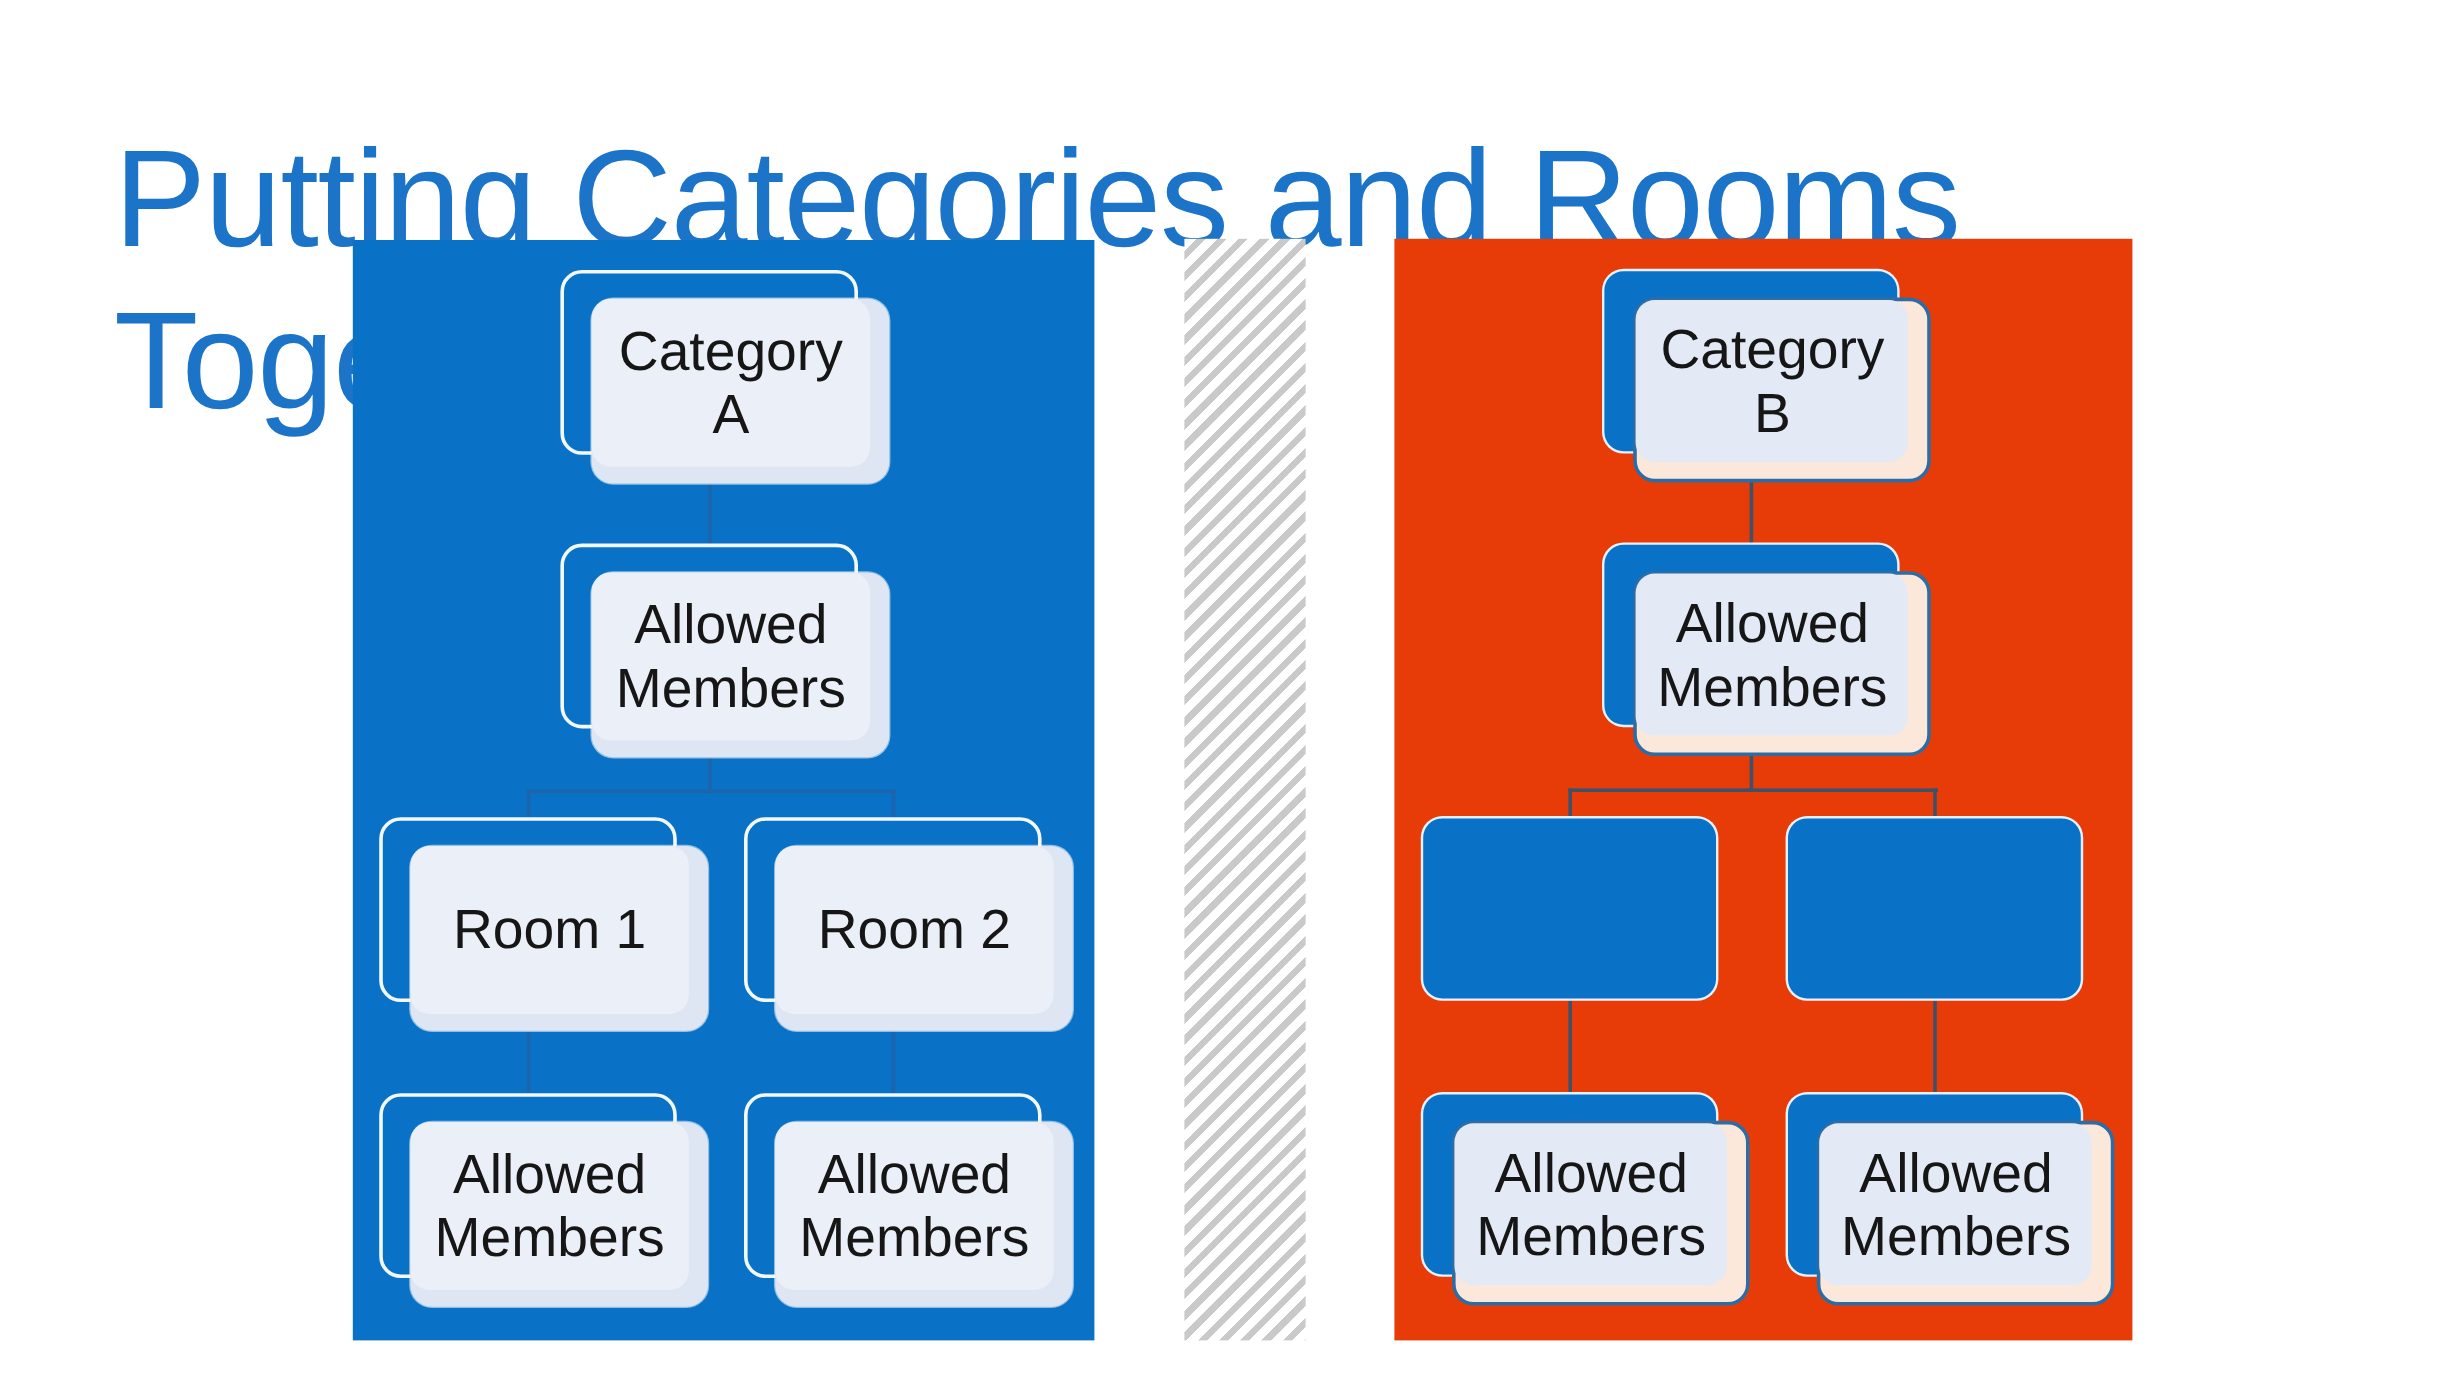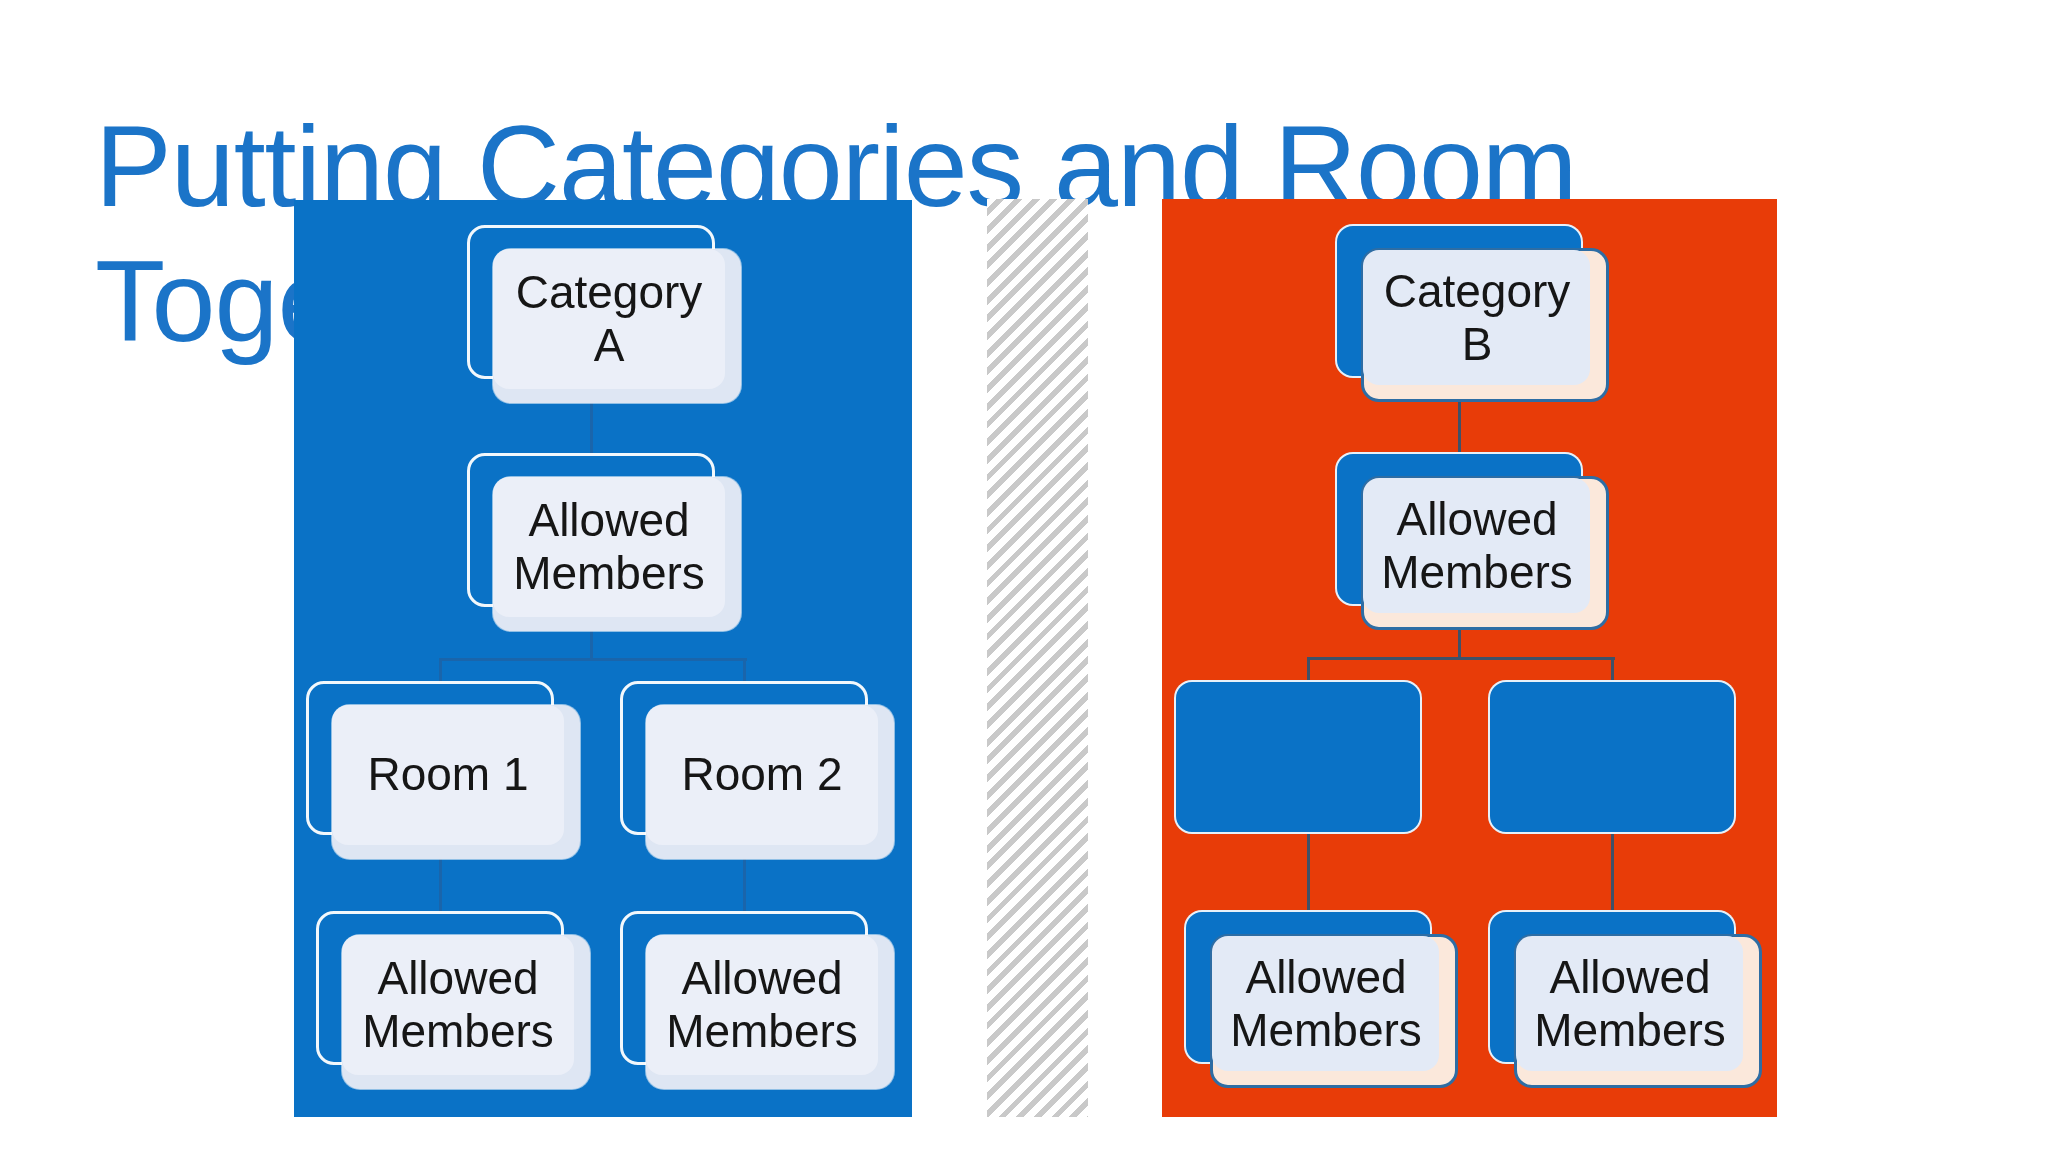--- a/index.html
+++ b/index.html
@@ -48,21 +48,21 @@
   .c-h {left:145px;top:458px;width:308px;height:3px;}
   .c-v3{left:145px;top:458px;width:3px;height:25px;}
   .c-v4{left:449px;top:458px;width:3px;height:25px;}
   .c-v5{left:145px;top:635px;width:3px;height:78px;}
   .c-v6{left:449px;top:635px;width:3px;height:78px;}
 
   
   .node{position:absolute;width:274px;height:174px;z-index:2;}
   .pos-cat   {left:173px;top:25px;}
   .pos-mem   {left:173px;top:253px;}
-  .pos-room-l{left:12px; top:481px;padding-left:12px;}
+  .pos-room-l{left:22px; top:481px;padding-left:12px;}
   .pos-room-r{left:326px;top:481px;}
   .pos-mem-l {left:22px; top:711px;}
   .pos-mem-r {left:326px;top:711px;}
 
   .back{
     position:absolute;left:0;top:0;
     width:248px;height:154px;
     border-radius:18px;
     box-sizing:border-box;
   }
@@ -96,21 +96,21 @@
     font-size:46px;
     line-height:1.16;
   }
 </style>
 </head>
 <body>
 
 <div id="canvas">
 
   <h1 class="slide-title">
-    <span class="line">Putting Categories and Room</span>
+    <span class="line">Putting Categories and Rooms</span>
     <span class="line">Together</span>
   </h1>
 
   <div class="panel panel-left">
     <div class="conn c-v1"></div>
     <div class="conn c-v2"></div>
     <div class="conn c-h"></div>
     <div class="conn c-v3"></div>
     <div class="conn c-v4"></div>
     <div class="conn c-v5"></div>

